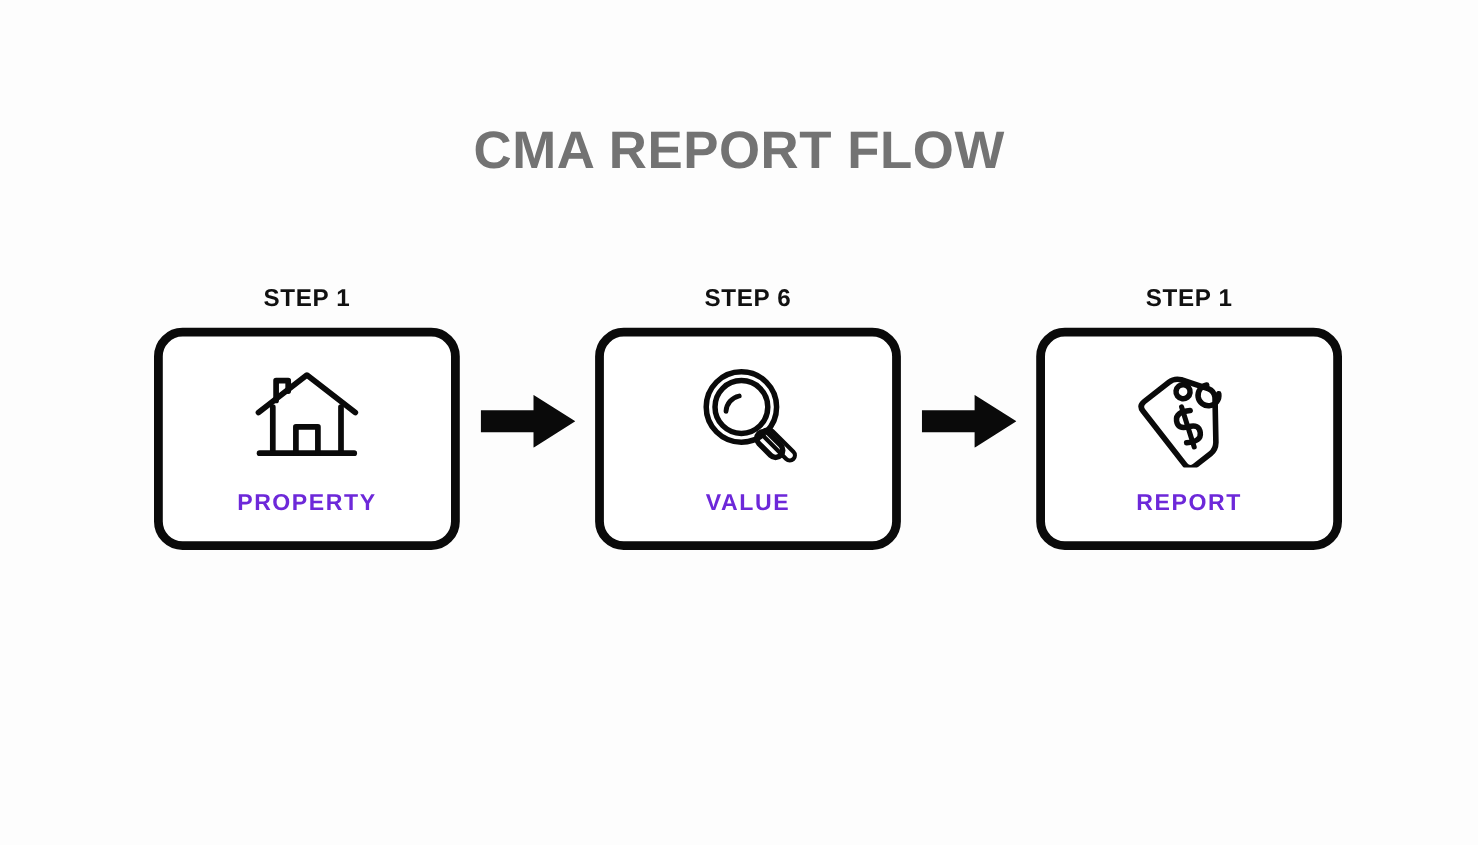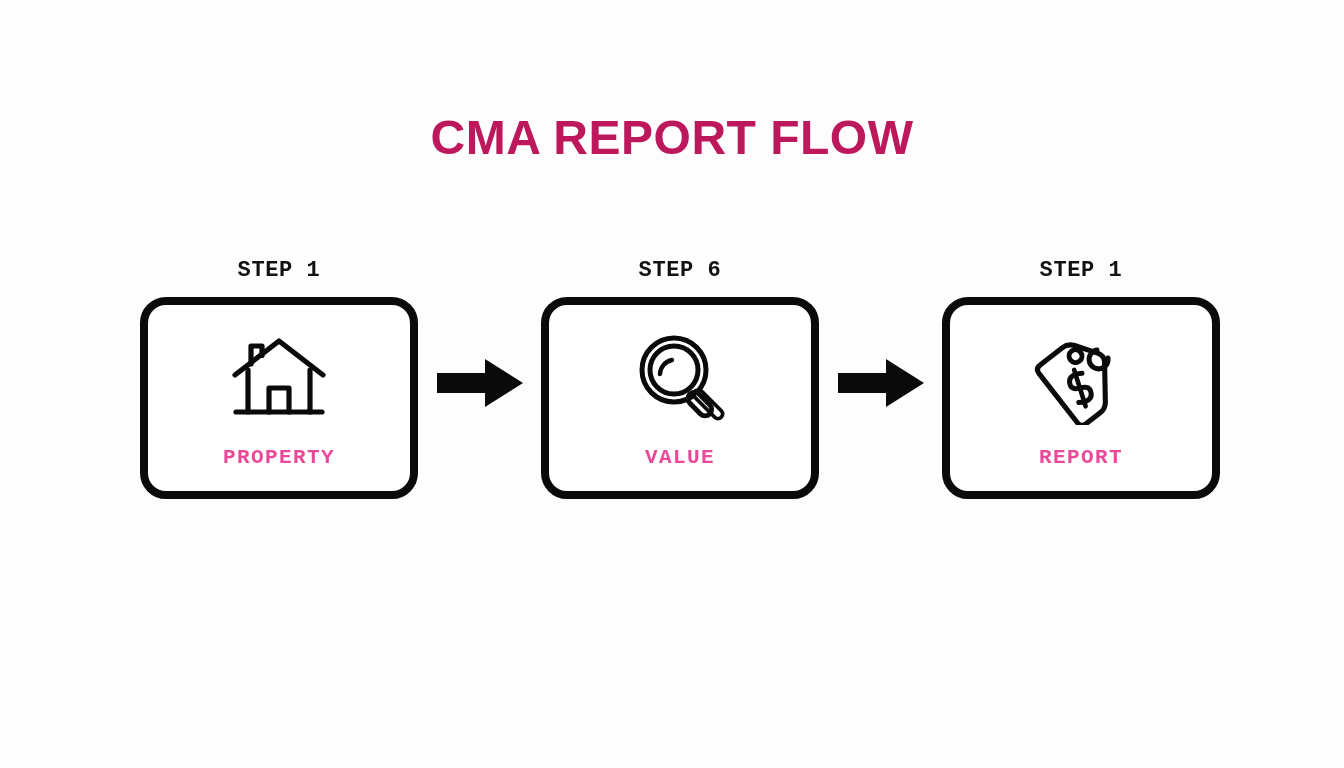--- a/index.html
+++ b/index.html
@@ -28,21 +28,21 @@
   .title {
     position: absolute;
     top: 112px;
     left: 0;
     width: 1344px;
     text-align: center;
     font-size: 48px;
     font-weight: 700;
     letter-spacing: 0.5px;
     line-height: 1.1;
-    color: #be185d;
+    color: #737373;
     white-space: nowrap;
   }
 
   
   .flow {
     position: absolute;
     top: 258px;
     left: 140px;
     width: 1080px;
     height: 250px;
@@ -50,21 +50,20 @@
     flex-direction: row;
     align-items: flex-start;
     justify-content: space-between;
   }
 
   .step {
     width: 278px;
     display: flex;
     flex-direction: column;
     align-items: center;
-    font-family: Liberation Mono, monospace;
   }
 
   .step-label {
     font-size: 22px;
     font-weight: 700;
     letter-spacing: 0.6px;
     color: #111111;
     margin-bottom: 14px;
     white-space: nowrap;
   }
@@ -90,21 +89,21 @@
     justify-content: center;
     margin-top: 4px;
   }
 
   .icon-wrap svg { display: block; }
 
   .box-label {
     font-size: 21px;
     font-weight: 700;
     letter-spacing: 1.4px;
-    color: #ec4899;
+    color: #6d28d9;
     margin-top: 22px;
     white-space: nowrap;
   }
 
   
   .arrow {
     width: 86px;
     height: 250px;
     display: flex;
     align-items: center;

